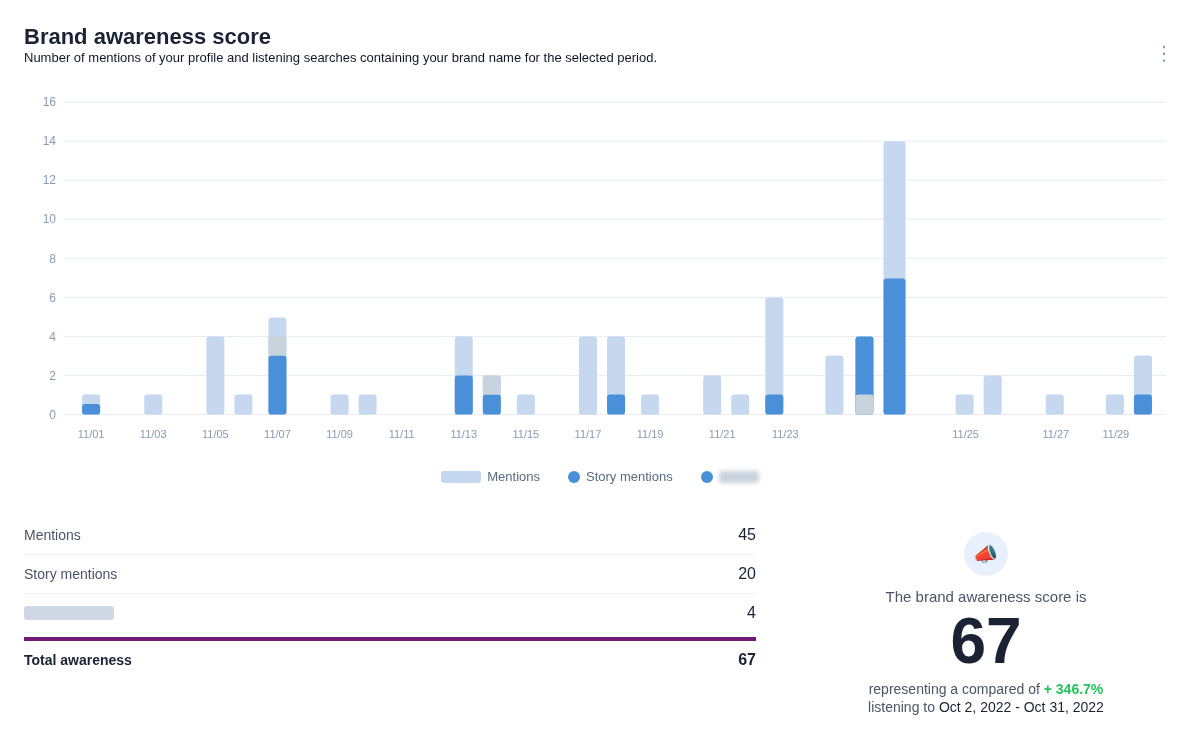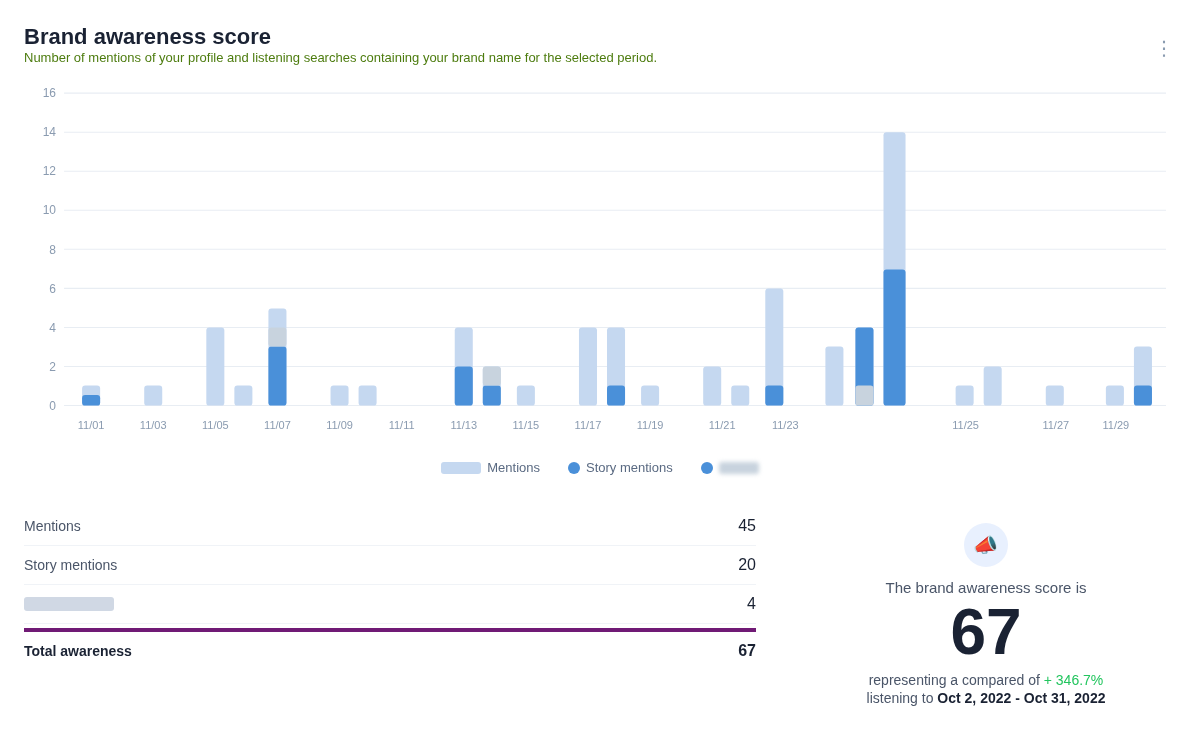--- a/index.html
+++ b/index.html
@@ -17,22 +17,22 @@
       align-items: center;
       margin-bottom: 4px;
     }
     .title {
       font-size: 22px;
       font-weight: 700;
       color: #1a2233;
     }
     .subtitle {
       font-size: 13px;
-      color: #4d7c0f;
-      margin-bottom: 3px;
+      color: #0f172a;
+      margin-bottom: 12px;
     }
     .more-icon {
       font-size: 20px;
       color: #8a9bb0;
       cursor: pointer;
       letter-spacing: 2px;
       margin-top: 4px;
     }
     .chart-area {
       position: relative;
@@ -138,28 +138,28 @@
       line-height: 1;
       margin-bottom: 8px;
     }
     .variation-text {
       font-size: 14px;
       color: #4a5568;
       margin-bottom: 2px;
     }
     .variation-positive {
       color: #22c55e;
-      font-weight: 400;
+      font-weight: 700;
     }
     .compared-text {
       font-size: 14px;
       color: #4a5568;
     }
     .compared-date {
-      font-weight: 700;
+      font-weight: 400;
       color: #1a2233;
     }
   </style>
 </head>
 <body>
 
 <div class="header">
   <div>
     <div class="title">Brand awareness score</div>
     <div class="subtitle">Number of mentions of your profile and listening searches containing your brand name for the selected period.</div>

